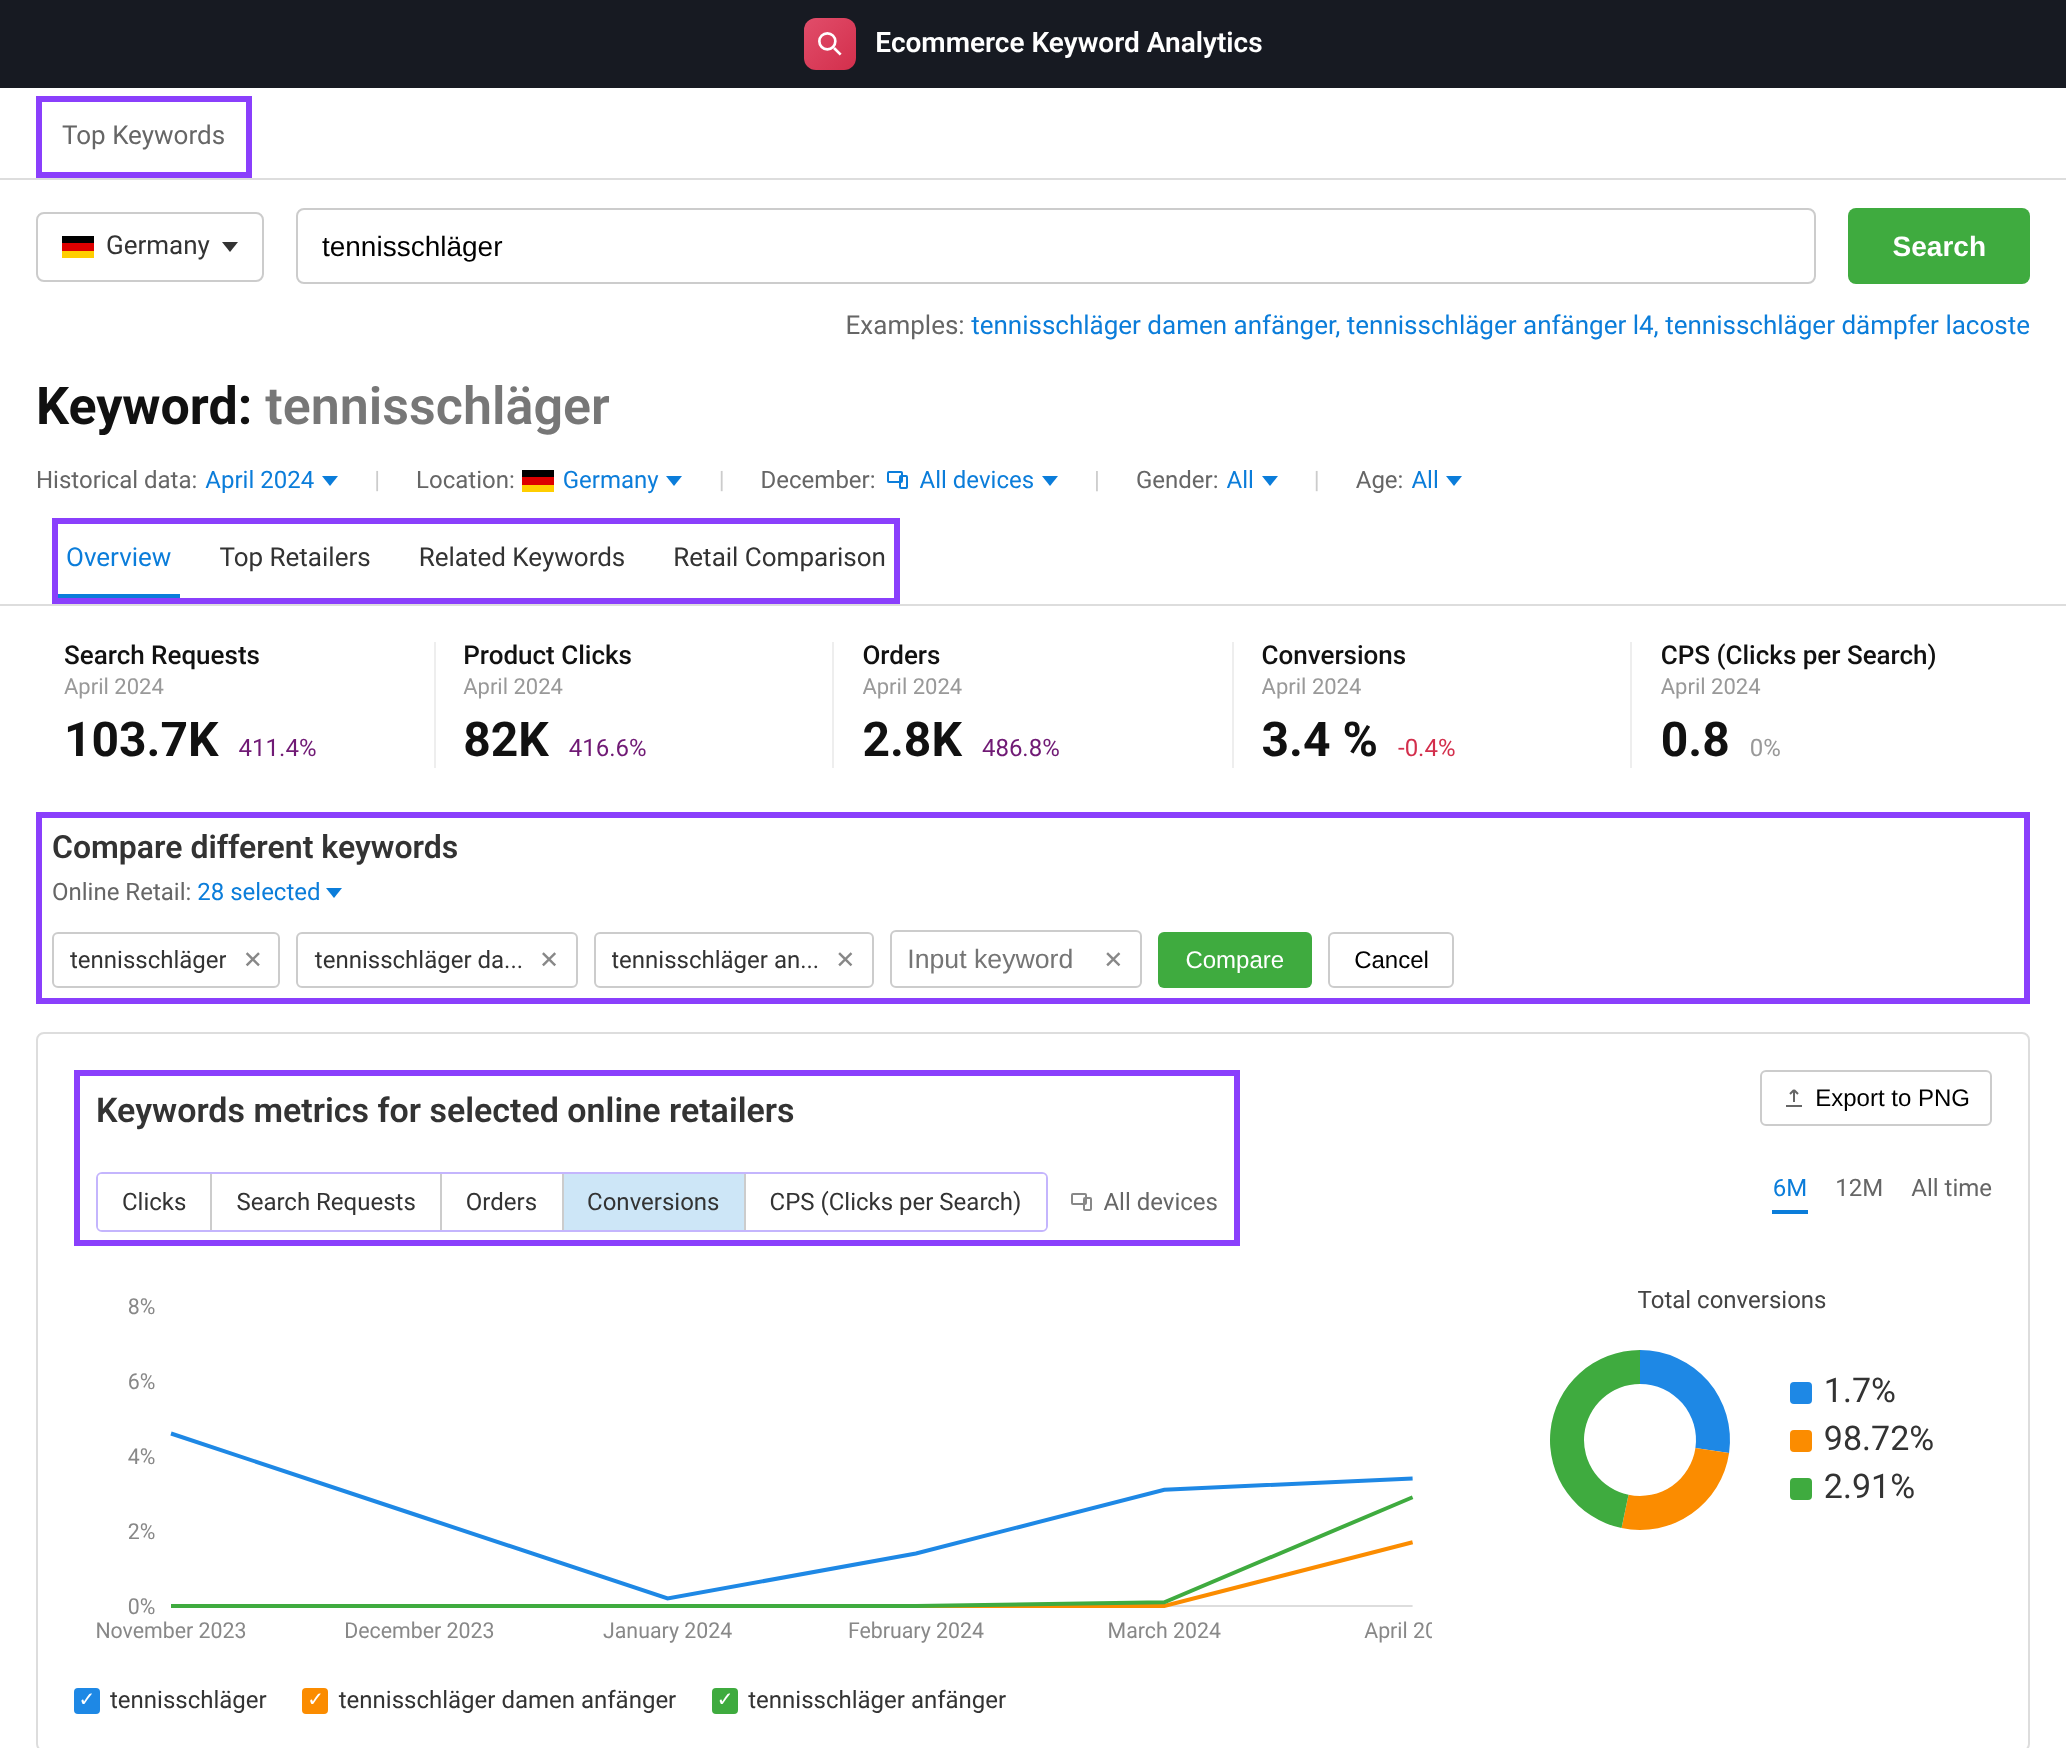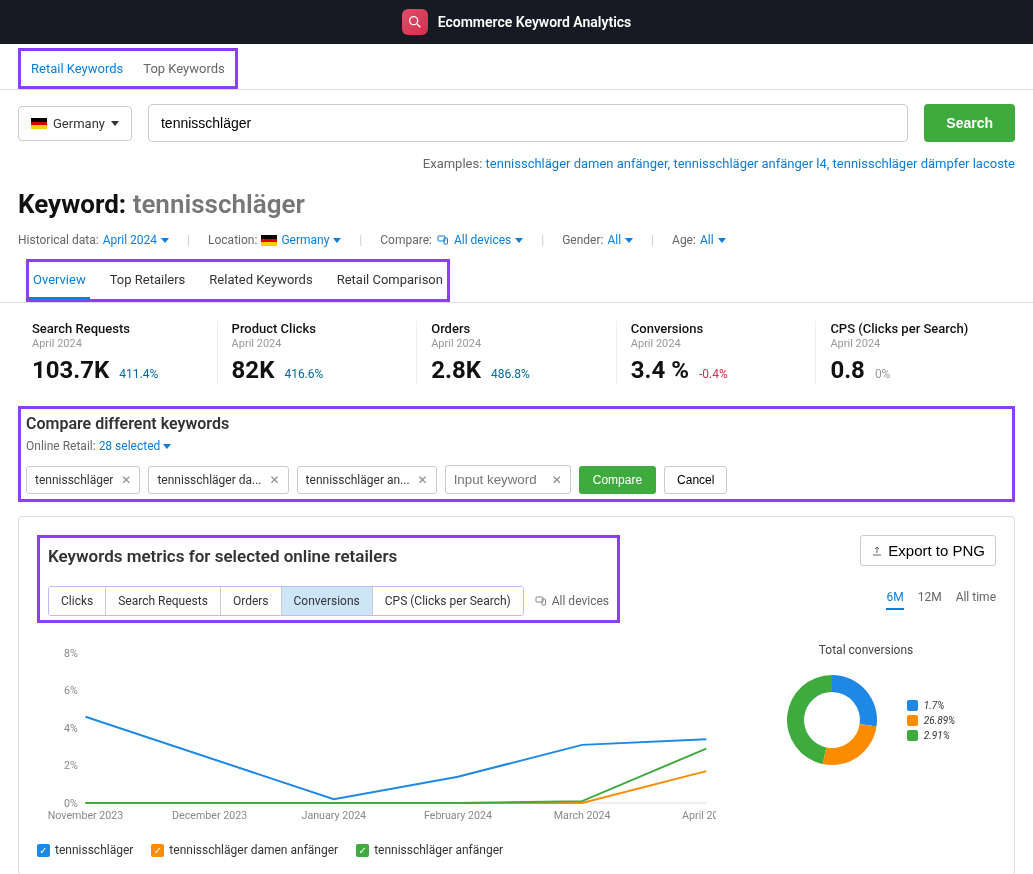--- a/index.html
+++ b/index.html
@@ -38,58 +38,58 @@
 .sub-tab { padding: 10px 4px; cursor: pointer; color: #333; }
 .sub-tab.active { color: #0b7dda; border-bottom: 2px solid #0b7dda; }
 
 .metrics-row { display: flex; padding: 18px 18px; gap: 0; }
 .metric { flex: 1; padding: 0 14px; border-right: 1px solid #eee; }
 .metric:last-child { border-right: none; }
 .metric .mtitle { font-size: 13px; color: #111; font-weight: 500; }
 .metric .mdate { font-size: 11px; color: #999; margin-top: 1px; }
 .metric .mval { font-size: 24px; font-weight: 700; color: #111; margin-top: 6px; display: flex; align-items: baseline; gap: 10px; }
 .metric .delta { font-size: 12px; font-weight: 400; }
-.delta.up { color: #0369a1; }
+.delta.up { color: #701a75; }
 .delta.down { color: #d32f4c; }
 .delta.zero { color: #999; }
 
 .compare-section { margin: 4px 18px 14px; padding: 5px; }
 .compare-title { font-size: 16px; font-weight: 600; }
 .compare-sub { font-size: 12px; color: #666; margin-top: 6px; }
 .compare-sub .sel { color: #0b7dda; cursor: pointer; }
 .compare-chips { display: flex; gap: 8px; margin-top: 12px; align-items: center; }
 .chip { border: 1px solid #ccc; border-radius: 3px; padding: 6px 8px; display: flex; align-items: center; gap: 8px; background: #fff; font-size: 12px; max-width: 150px; }
 .chip .chip-text { overflow: hidden; text-overflow: ellipsis; white-space: nowrap; flex: 1; }
 .chip .x { color: #888; cursor: pointer; }
 .chip.input-chip input { border: none; outline: none; width: 90px; }
 .compare-btn { background: #3fab3f; color: #fff; border: none; border-radius: 3px; padding: 7px 14px; cursor: pointer; font-size: 12px; }
 .cancel-btn { background: #fff; border: 1px solid #ccc; border-radius: 3px; padding: 6px 12px; cursor: pointer; font-size: 12px; text-align: center; }
 
 .chart-panel { margin: 0 18px 0; border: 1px solid #ddd; border-radius: 4px; padding: 18px; }
 .chart-header-row { display: flex; justify-content: space-between; align-items: flex-start; }
 .chart-title-wrap { display: inline-block; }
 .chart-title { font-size: 17px; font-weight: 600; }
-.export-btn { border: 1px solid #ccc; background: #fff; border-radius: 3px; padding: 6px 10px; font-size: 15px; cursor: pointer; display: flex; align-items: center; gap: 5px; }
+.export-btn { border: 1px solid #ccc; background: #fff; border-radius: 3px; padding: 6px 10px; font-size: 12px; cursor: pointer; display: flex; align-items: center; gap: 5px; }
 
 .metric-tabs-row { display: flex; justify-content: space-between; align-items: center; margin-top: 16px; }
 .metric-tabs-group { display: inline-flex; border: 1px solid #c4b5fd; border-radius: 3px; overflow: hidden; }
 .metric-tab { padding: 7px 12px; font-size: 12px; cursor: pointer; background: #fff; border-right: 1px solid #ccc; }
 .metric-tab:last-child { border-right: none; }
 .metric-tab.active { background: #cde6f7; }
 
 .range-tabs { display: flex; gap: 14px; font-size: 12px; }
 .range-tab { cursor: pointer; color: #666; padding-bottom: 4px; }
 .range-tab.active { color: #0b7dda; border-bottom: 2px solid #0b7dda; }
 
 .chart-body { display: flex; margin-top: 20px; gap: 20px; }
 .line-chart { flex: 1; position: relative; height: 190px; }
 .donut-area { width: 260px; }
 .donut-title { text-align: center; font-size: 12px; color: #444; margin-bottom: 8px; }
 .donut-wrap { display: flex; align-items: center; gap: 20px; justify-content: center; }
-.donut-legend { font-size: 10px; font-style: italic; }
+.donut-legend { font-size: 17px; }
 .donut-legend .li { display: flex; align-items: center; gap: 6px; margin: 4px 0; }
 .sq { width: 11px; height: 11px; border-radius: 2px; display: inline-block; }
 
 .line-legend { margin-top: 10px; display: flex; gap: 18px; font-size: 12px; }
 .line-legend .li { display: flex; align-items: center; gap: 5px; }
 .chk { width: 13px; height: 13px; border-radius: 2px; display: inline-flex; align-items: center; justify-content: center; color: #fff; font-size: 10px; }
 
 svg text { font-size: 11px; fill: #888; }
 </style>
 </head>
@@ -100,21 +100,20 @@
     <svg width="16" height="16" viewBox="0 0 24 24">
         <circle cx="10" cy="10" r="6" fill="none" stroke="#fff" stroke-width="2"></circle>
         <line x1="15" y1="15" x2="20" y2="20" stroke="#fff" stroke-width="2"></line>
       </svg>
   </div>
   <div class="title">Ecommerce Keyword Analytics</div>
 </div>
 
 <div class="top-tabs">
   <div class="top-tabs-inner highlight">
-    <div class="top-tab active">Retail Keywords</div>
     <div class="top-tab">Top Keywords</div>
   </div>
 </div>
 
 <div class="search-row">
   <div class="country-select">
     <span class="flag"></span>
     <span>Germany</span>
     <span class="caret-down"></span>
   </div>
@@ -139,21 +138,21 @@
   </div>
   <span class="divider">|</span>
   <div class="filter-item">
     <span>Location:</span>
     <span class="flag"></span>
     <span class="val">Germany</span>
     <span class="caret-down" style="color:#0b7dda"></span>
   </div>
   <span class="divider">|</span>
   <div class="filter-item">
-    <span>Compare:</span>
+    <span>December:</span>
     <svg width="14" height="12" viewBox="0 0 24 24" style="color:#0b7dda">
         <rect x="2" y="4" width="14" height="10" rx="1" fill="none" stroke="currentColor" stroke-width="2"></rect>
         <rect x="14" y="8" width="7" height="12" rx="1" fill="none" stroke="currentColor" stroke-width="2"></rect>
       </svg>
     <span class="val">All devices</span>
     <span class="caret-down" style="color:#0b7dda"></span>
   </div>
   <span class="divider">|</span>
   <div class="filter-item">
     <span>Gender:</span>
@@ -317,21 +316,21 @@
             <path d="M99.53607449146438,61.445003405021275 A45,45 0 0 1 45.76238736854194,99.04164521076757 L49.2521521404261,82.4036903533665 A28,28 0 0 0 82.71133523913339,59.01022434090213 Z" fill="#fb8c00"></path>
             <path d="M45.76238736854194,99.04164521076757 A45,45 0 0 1 54.99999999999999,10 L54.99999999999999,27 A28,28 0 0 0 49.2521521404261,82.4036903533665 Z" fill="#3fab3f"></path>
           </svg>
         <div class="donut-legend" id="donut-legend">
             <div class="li">
               <span class="sq" style="background:#1e88e5"></span>
               <span>1.7%</span>
             </div>
             <div class="li">
               <span class="sq" style="background:#fb8c00"></span>
-              <span>26.89%</span>
+              <span>98.72%</span>
             </div>
             <div class="li">
               <span class="sq" style="background:#3fab3f"></span>
               <span>2.91%</span>
             </div>
           </div>
       </div>
     </div>
   </div>
 

